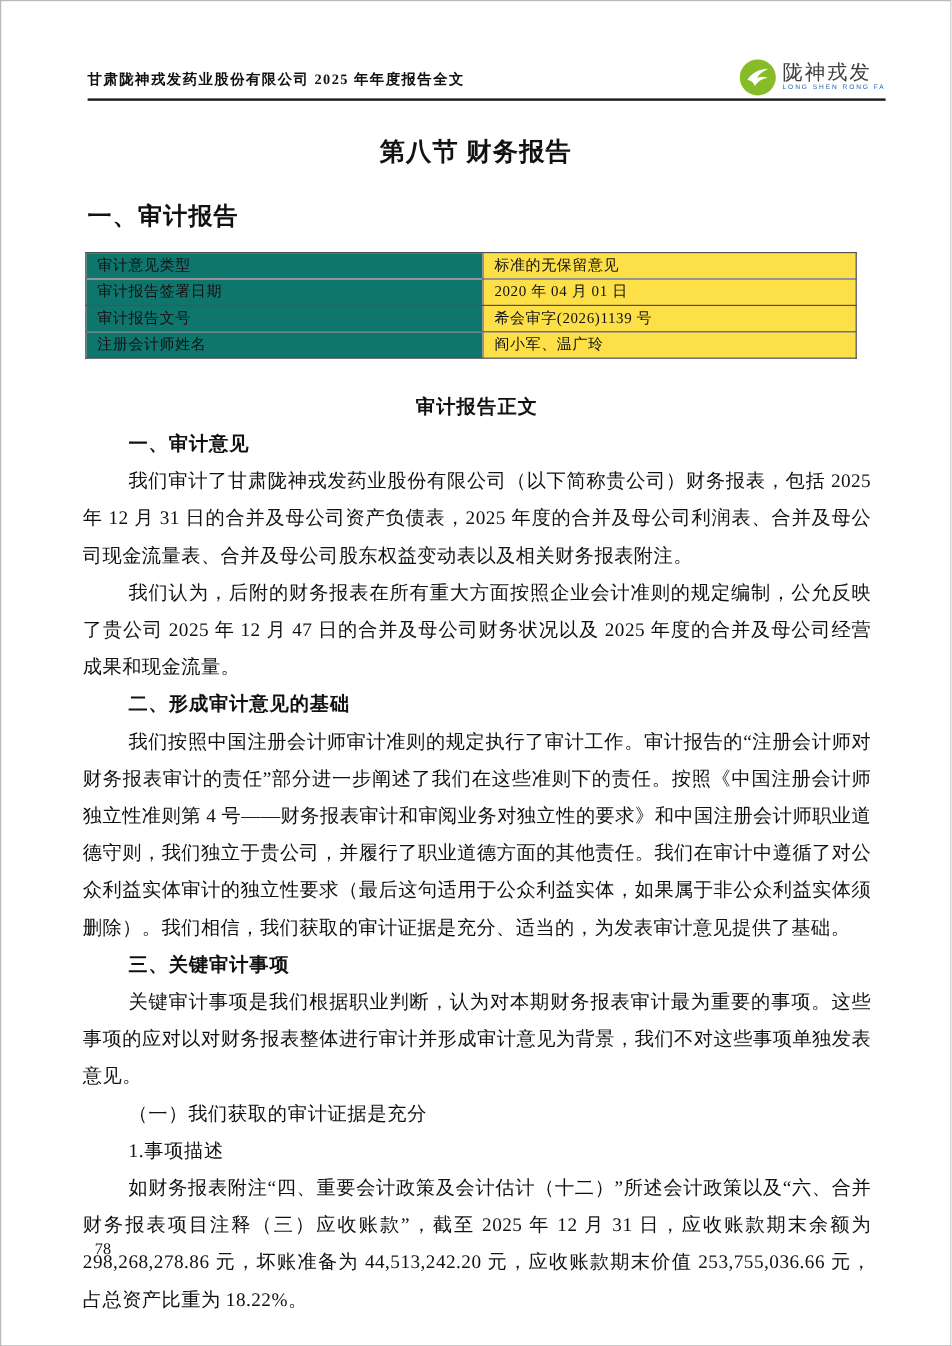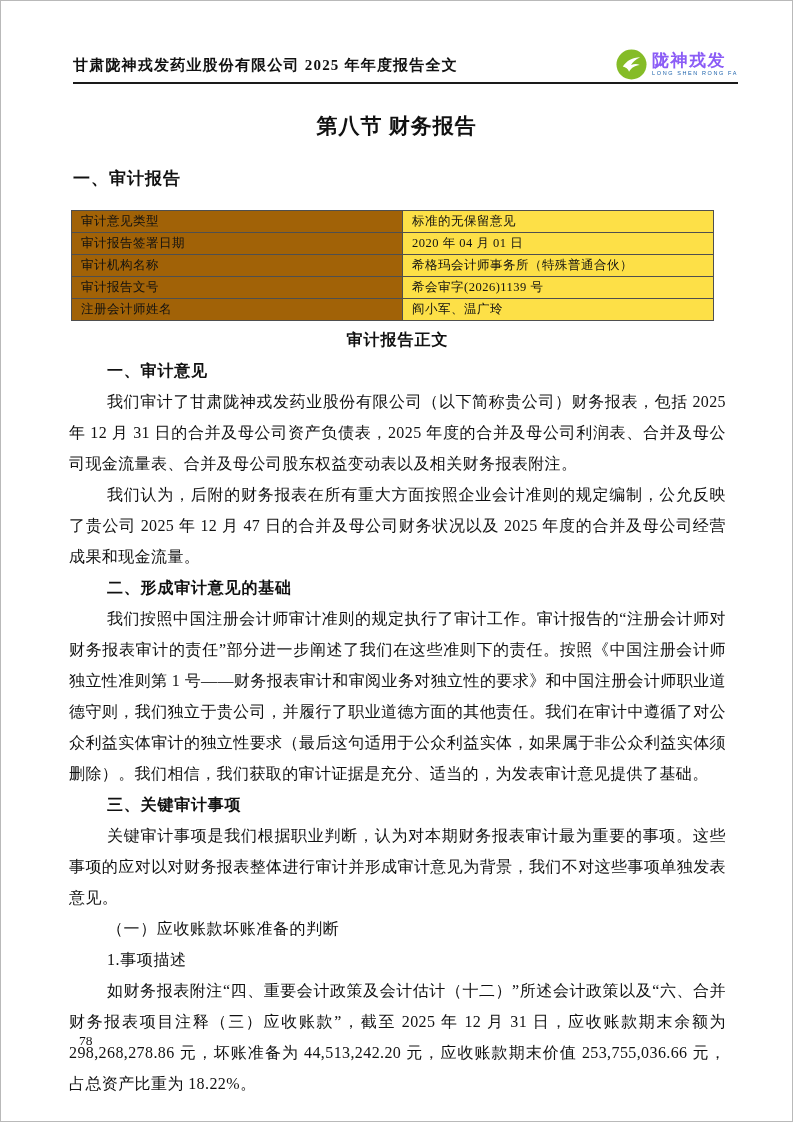--- a/index.html
+++ b/index.html
@@ -13,52 +13,52 @@
     color:#111111;
     overflow:hidden;
   }
   
   .header{
     position:absolute;left:72px;right:54px;top:42px;height:39px;
     border-bottom:2px solid #1a1a1a;
     display:flex;justify-content:space-between;align-items:flex-end;
   }
   .header-title{
-    font-size:15px;letter-spacing:1.2px;font-weight:600;
+    font-size:12px;letter-spacing:1.2px;font-weight:600;
     padding-bottom:7px;white-space:nowrap;
   }
   .logo{display:flex;align-items:center;gap:5px;margin-bottom:2px;}
   .logo-circle{width:31px;height:31px;flex:0 0 31px;}
   .logo-textcol{display:flex;flex-direction:column;line-height:1;}
-  .logo-name{font-size:17px;font-weight:bold;color:#8b5cf6;letter-spacing:1.5px;
+  .logo-name{font-size:17px;font-weight:normal;color:#404040;letter-spacing:1.5px;
     font-family:"Liberation Sans","DejaVu Sans",sans-serif;}
   .logo-sub{font-size:5.5px;color:#1e63ac;letter-spacing:1.6px;margin-top:2px;
     font-family:"Liberation Sans","DejaVu Sans",sans-serif;}
   
   .doc-title{
     position:absolute;left:0;right:0;top:111px;
     text-align:center;font-size:21px;font-weight:bold;letter-spacing:1px;
   }
   .section-heading{
     position:absolute;left:72px;top:166px;
-    font-size:17px;font-weight:bold;letter-spacing:1px;
+    font-size:20px;font-weight:bold;letter-spacing:1px;
   }
   
   .audit-table{
     position:absolute;left:70px;top:209px;width:643px;
     border-collapse:collapse;table-layout:fixed;
     font-size:12.5px;
   }
   .audit-table td{
     border:1px solid #4f4f4f;
     height:21px;padding:0 4px 0 9px;
     letter-spacing:0.5px;
     overflow:hidden;white-space:nowrap;
   }
-  .audit-table td.cell-label{background:#a16207;width:317px;}
+  .audit-table td.cell-label{background:#0f766e;width:317px;}
   .audit-table td.cell-value{background:#fde047;}
   
   .doc-body{
     position:absolute;left:68px;right:66px;top:323px;
     font-size:16px;line-height:31px;
   }
   .doc-body p{margin:0;}
   .center-heading{text-align:center;font-weight:bold;letter-spacing:1px;}
   .sub-heading{font-weight:bold;text-indent:38px;letter-spacing:0.8px;}
   .para{text-align:justify;text-indent:38px;letter-spacing:0.4px;}
@@ -99,43 +99,39 @@
     <tbody>
       <tr>
         <td class="cell-label">审计意见类型</td>
         <td class="cell-value">标准的无保留意见</td>
       </tr>
       <tr>
         <td class="cell-label">审计报告签署日期</td>
         <td class="cell-value">2020 年 04 月 01 日</td>
       </tr>
       <tr>
-        <td class="cell-label">审计机构名称</td>
-        <td class="cell-value">希格玛会计师事务所（特殊普通合伙）</td>
-      </tr>
-      <tr>
         <td class="cell-label">审计报告文号</td>
         <td class="cell-value">希会审字(2026)1139 号</td>
       </tr>
       <tr>
         <td class="cell-label">注册会计师姓名</td>
         <td class="cell-value">阎小军、温广玲</td>
       </tr>
     </tbody>
   </table>
 
   <div class="doc-body">
     <p class="center-heading">审计报告正文</p>
     <p class="sub-heading">一、审计意见</p>
     <p class="para">我们审计了甘肃陇神戎发药业股份有限公司（以下简称贵公司）财务报表，包括 2025 年 12 月 31 日的合并及母公司资产负债表，2025 年度的合并及母公司利润表、合并及母公司现金流量表、合并及母公司股东权益变动表以及相关财务报表附注。</p>
     <p class="para">我们认为，后附的财务报表在所有重大方面按照企业会计准则的规定编制，公允反映了贵公司 2025 年 12 月 47 日的合并及母公司财务状况以及 2025 年度的合并及母公司经营成果和现金流量。</p>
     <p class="sub-heading">二、形成审计意见的基础</p>
-    <p class="para">我们按照中国注册会计师审计准则的规定执行了审计工作。审计报告的“注册会计师对财务报表审计的责任”部分进一步阐述了我们在这些准则下的责任。按照《中国注册会计师独立性准则第 1 号——财务报表审计和审阅业务对独立性的要求》和中国注册会计师职业道德守则，我们独立于贵公司，并履行了职业道德方面的其他责任。我们在审计中遵循了对公众利益实体审计的独立性要求（最后这句适用于公众利益实体，如果属于非公众利益实体须删除）。我们相信，我们获取的审计证据是充分、适当的，为发表审计意见提供了基础。</p>
+    <p class="para">我们按照中国注册会计师审计准则的规定执行了审计工作。审计报告的“注册会计师对财务报表审计的责任”部分进一步阐述了我们在这些准则下的责任。按照《中国注册会计师独立性准则第 4 号——财务报表审计和审阅业务对独立性的要求》和中国注册会计师职业道德守则，我们独立于贵公司，并履行了职业道德方面的其他责任。我们在审计中遵循了对公众利益实体审计的独立性要求（最后这句适用于公众利益实体，如果属于非公众利益实体须删除）。我们相信，我们获取的审计证据是充分、适当的，为发表审计意见提供了基础。</p>
     <p class="sub-heading">三、关键审计事项</p>
     <p class="para">关键审计事项是我们根据职业判断，认为对本期财务报表审计最为重要的事项。这些事项的应对以对财务报表整体进行审计并形成审计意见为背景，我们不对这些事项单独发表意见。</p>
-    <p class="plain-line">（一）应收账款坏账准备的判断</p>
+    <p class="plain-line">（一）我们获取的审计证据是充分</p>
     <p class="plain-line">1.事项描述</p>
     <p class="para">如财务报表附注“四、重要会计政策及会计估计（十二）”所述会计政策以及“六、合并财务报表项目注释（三）应收账款”，截至 2025 年 12 月 31 日，应收账款期末余额为 298,268,278.86 元，坏账准备为 44,513,242.20 元，应收账款期末价值 253,755,036.66 元，占总资产比重为 18.22%。</p>
   </div>
 
   <div class="page-number">78</div>
 
 </div>
 
 </body></html>

